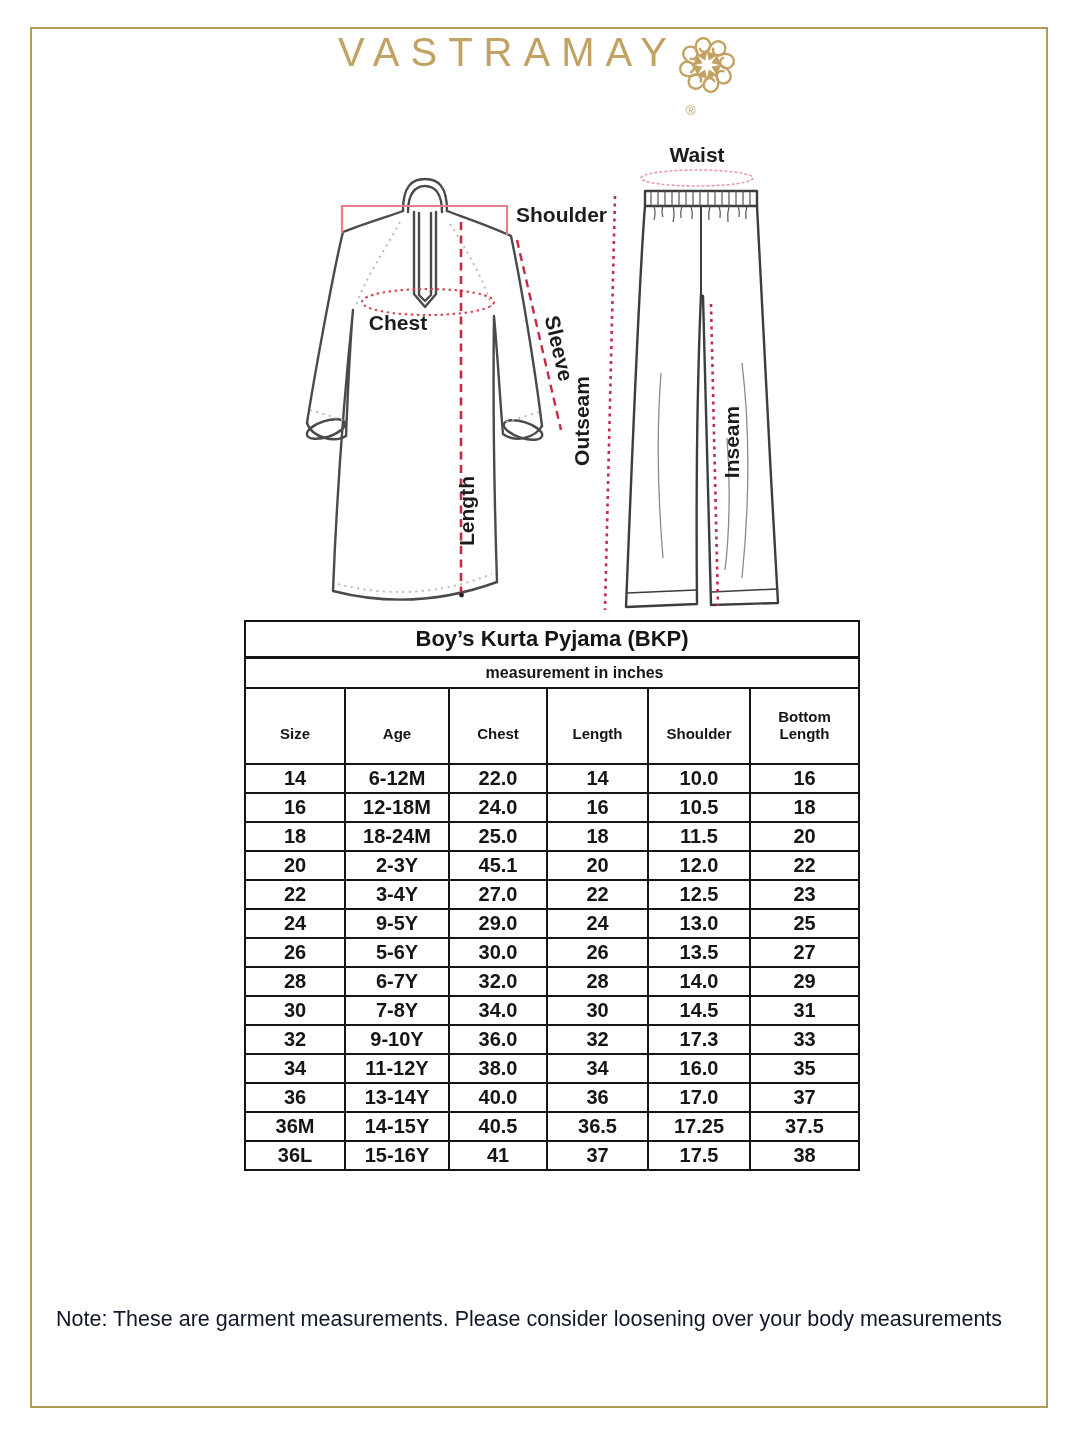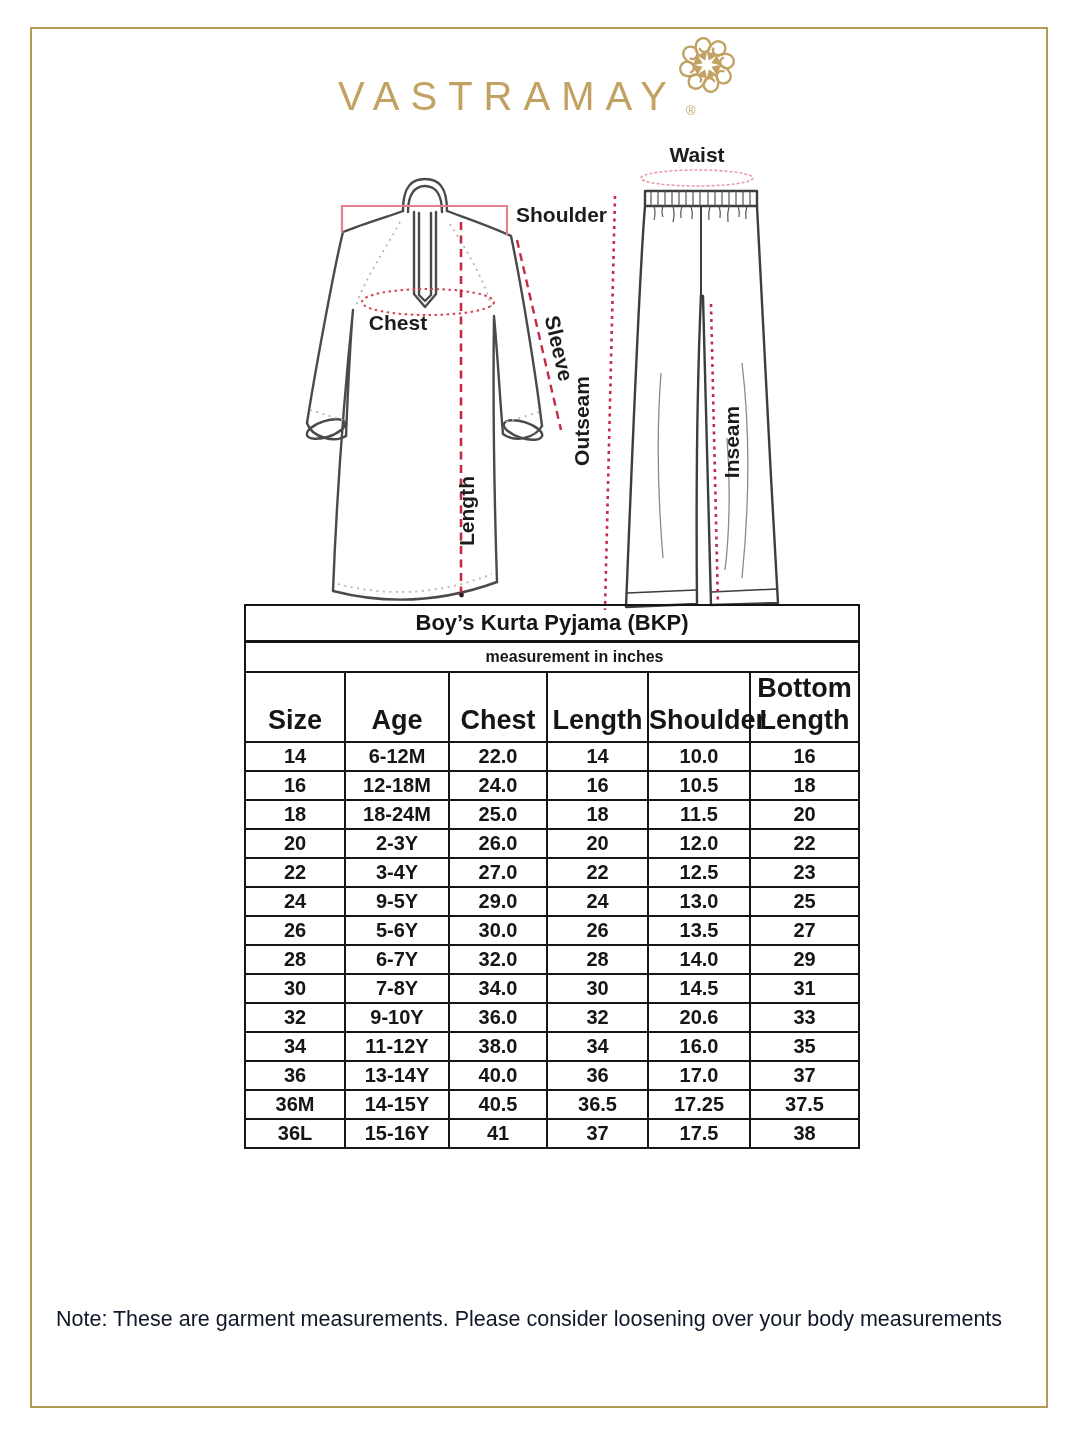--- a/index.html
+++ b/index.html
@@ -7,51 +7,51 @@
     width:1080px;height:1440px;background:#ffffff;position:relative;
     font-family:"Liberation Sans", sans-serif;color:#151515;overflow:hidden;
   }
   .gold-frame{
     position:absolute;left:30px;top:27px;width:1018px;height:1381px;
     border:2.5px solid #b29a58;box-sizing:border-box;pointer-events:none;
   }
   
   .logo{
     position:absolute;left:0;top:32px;width:1080px;
-    display:flex;justify-content:center;align-items:flex-end;
+    display:flex;justify-content:center;
   }
   .logo-text{
     font-size:40px;font-weight:400;letter-spacing:11px;line-height:1;
     color:#c2a262;padding-bottom:2px;
   }
   .logo-mark{position:relative;width:70px;height:86px;margin-left:-6px;}
   .logo-mark svg{position:absolute;left:2px;top:0;}
   .reg{
     position:absolute;left:14px;bottom:0;font-size:13px;color:#c2a262;
   }
   
   .diagram{position:absolute;left:290px;top:138px;}
   .diagram text{
     font-family:"Liberation Sans", sans-serif;font-weight:bold;
     font-size:21px;fill:#1c1c1c;
   }
   
   .size-table{
-    position:absolute;left:244px;top:604px;width:614px;
+    position:absolute;left:244px;top:620px;width:614px;
     border-collapse:collapse;table-layout:fixed;border-radius:32px;
   }
   .size-table th,.size-table td{
     border:2px solid #151515;text-align:center;color:#151515;padding:0;
     font-family:"Liberation Sans", sans-serif;
   }
   .t-title th{font-size:22px;font-weight:bold;height:34px;border-bottom-width:3px;}
   .t-sub th{font-size:16px;font-weight:bold;height:28px;padding-left:45px;}
   tr.cols th{
-    font-size:27px;font-weight:bold;height:54px;vertical-align:bottom;
-    padding-bottom:4px;line-height:1.18;white-space:pre-line;
+    font-size:15px;font-weight:bold;height:54px;vertical-align:bottom;
+    padding-bottom:20px;line-height:1.18;white-space:pre-line;
   }
   .size-table td{font-size:20px;font-weight:bold;height:27px;}
   
   .note{
     position:absolute;left:56px;top:1297px;width:968px;
     font-size:21.5px;color:#0f172a;line-height:44px;
   }
   .note .l1{white-space:nowrap;text-align:left;}
   .note .l2{white-space:nowrap;text-align:right;}
 </style>
@@ -233,21 +233,21 @@
         <td>18</td>
         <td>18-24M</td>
         <td>25.0</td>
         <td>18</td>
         <td>11.5</td>
         <td>20</td>
       </tr>
       <tr>
         <td>20</td>
         <td>2-3Y</td>
-        <td>26.0</td>
+        <td>45.1</td>
         <td>20</td>
         <td>12.0</td>
         <td>22</td>
       </tr>
       <tr>
         <td>22</td>
         <td>3-4Y</td>
         <td>27.0</td>
         <td>22</td>
         <td>12.5</td>
@@ -283,21 +283,21 @@
         <td>34.0</td>
         <td>30</td>
         <td>14.5</td>
         <td>31</td>
       </tr>
       <tr>
         <td>32</td>
         <td>9-10Y</td>
         <td>36.0</td>
         <td>32</td>
-        <td>20.6</td>
+        <td>17.3</td>
         <td>33</td>
       </tr>
       <tr>
         <td>34</td>
         <td>11-12Y</td>
         <td>38.0</td>
         <td>34</td>
         <td>16.0</td>
         <td>35</td>
       </tr>

